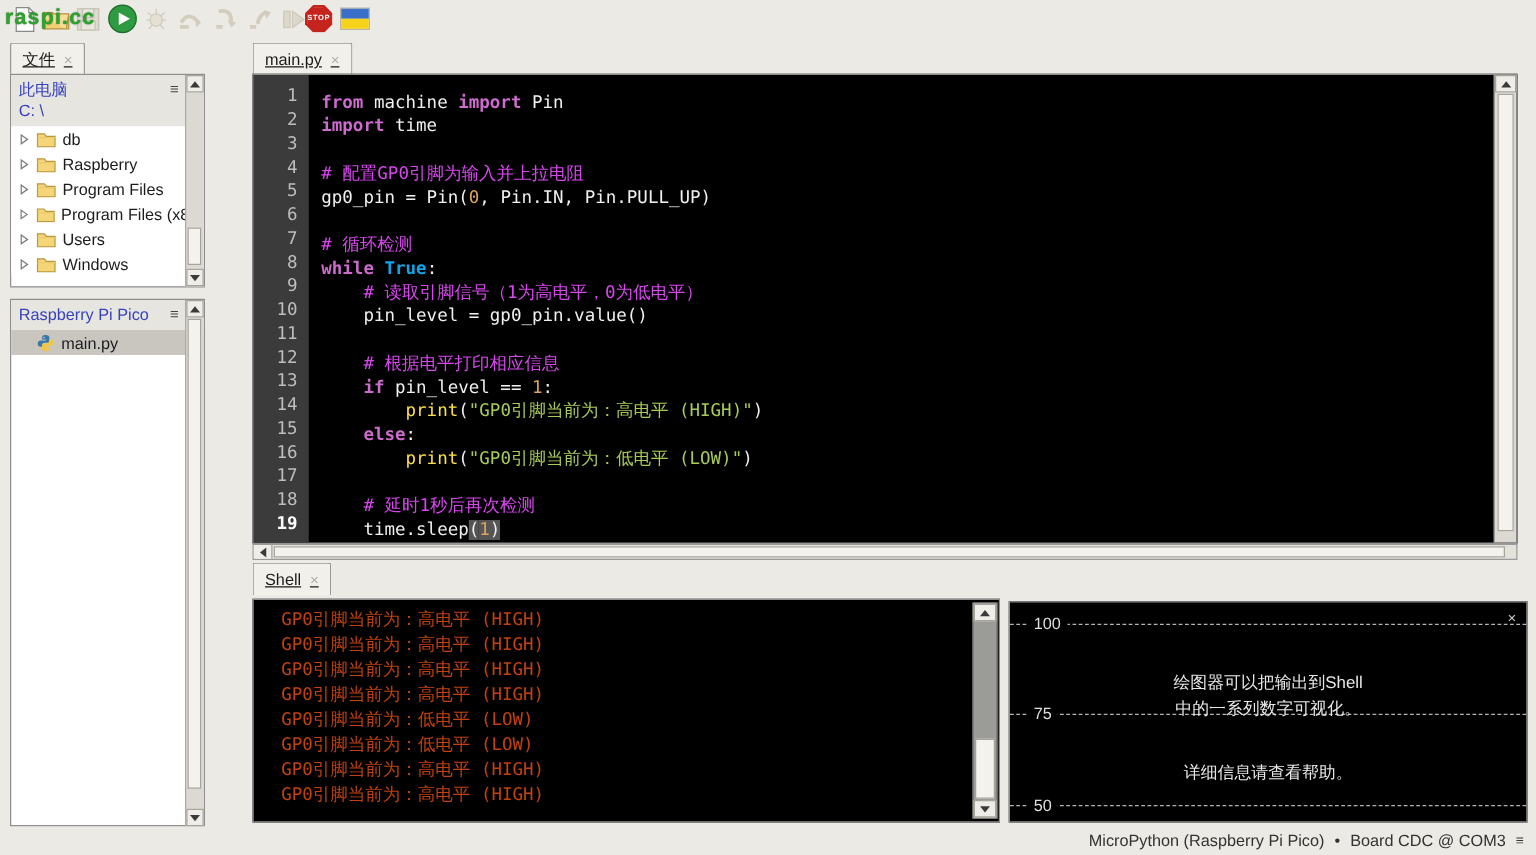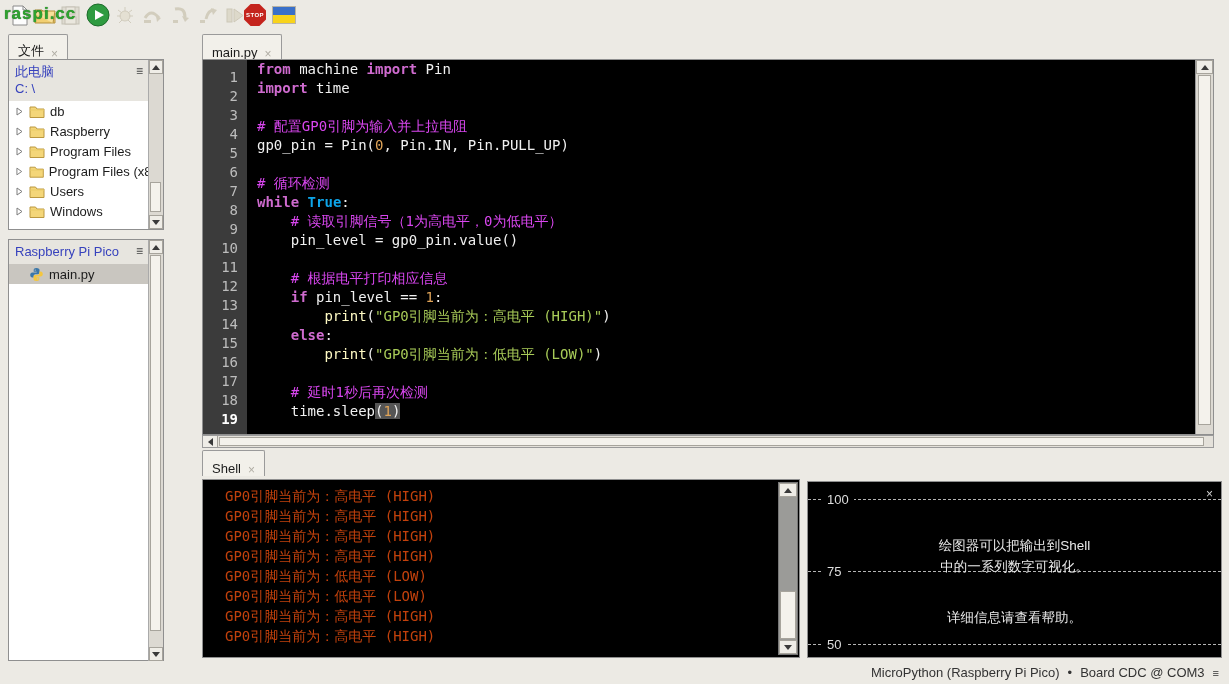--- a/index.html
+++ b/index.html
@@ -10,21 +10,21 @@
   .tbi{position:absolute;top:3px;width:24px;height:24px;display:flex;align-items:center;justify-content:center;}
   #watermark{position:absolute;left:4px;top:4px;font-size:17px;font-weight:bold;color:#2fa32f;letter-spacing:1px;z-index:5;text-shadow:0 0 1px #145214;}
   .stop-octagon{width:22px;height:22px;background:#c4241d;clip-path:polygon(30% 0,70% 0,100% 30%,100% 70%,70% 100%,30% 100%,0 70%,0 30%);display:flex;align-items:center;justify-content:center;border:0;}
   .stop-inner{width:18px;height:18px;background:#c4241d;clip-path:polygon(30% 0,70% 0,100% 30%,100% 70%,70% 100%,30% 100%,0 70%,0 30%);outline:1px solid #fff;display:flex;align-items:center;justify-content:center;}
   .stop-text{color:#fff;font-size:6px;font-weight:bold;letter-spacing:.5px;}
   .flag{width:22px;height:16px;border:1px solid #b9b4a6;}
   .flag .b{height:50%;background:#3a70c9;}
   .flag .y{height:50%;background:#f8d31b;}
 
   
-  .tab{position:absolute;height:26px;background:#f2f0ea;border:1px solid #9a9a9a;border-bottom:none;border-radius:2px 2px 0 0;display:flex;align-items:flex-end;gap:7px;padding:0 9px;font-size:13px;color:#1b1b1b;box-sizing:border-box;}
+  .tab{position:absolute;height:26px;background:#f2f0ea;border:1px solid #9a9a9a;border-bottom:none;border-radius:2px 2px 0 0;display:flex;align-items:center;gap:7px;padding:0 9px;font-size:13px;color:#1b1b1b;box-sizing:border-box;text-decoration:underline;}
   .tab .x{color:#b0ada4;font-size:12px;line-height:1;}
 
   
   #files-panel{position:absolute;left:8px;top:59px;width:156px;height:602px;border:1px solid #8f8f8f;background:#fff;box-sizing:border-box;}
   .sec-header{background:#e7e5df;padding:3px 6px 4px 6px;position:relative;}
   .sec-title{color:#3742bd;font-size:13px;line-height:17px;}
   .menu-glyph{position:absolute;right:20px;top:4px;color:#444;font-size:12px;}
   .tree{background:#fff;text-align:right;}
   .tree-row{display:flex;align-items:center;gap:5px;height:20px;padding-left:6px;font-size:13px;color:#1c1c1c;white-space:nowrap;}
   .tree-row.sel{background:#c9c6c0;}
@@ -39,25 +39,25 @@
   .sb-btn.down{bottom:0;}
   .tri-up{width:0;height:0;border-left:4px solid transparent;border-right:4px solid transparent;border-bottom:5px solid #3a3a3a;}
   .tri-down{width:0;height:0;border-left:4px solid transparent;border-right:4px solid transparent;border-top:5px solid #3a3a3a;}
   .tri-left{width:0;height:0;border-top:4px solid transparent;border-bottom:4px solid transparent;border-right:5px solid #3a3a3a;}
   .sb-thumb{position:absolute;left:1px;width:11px;background:#f4f2ec;border:1px solid #a7a49c;box-sizing:border-box;}
 
   
   #editor-box{position:absolute;left:202px;top:59px;width:1012px;height:376px;border:1px solid #8f8f8f;background:#000;box-sizing:border-box;display:flex;}
   #gutter{width:44px;background:#3b3b3b;padding-top:8px;font-family:"DejaVu Sans Mono",monospace;font-size:14px;line-height:19px;color:#bdbdbd;text-align:right;box-sizing:border-box;padding-right:9px;}
   .gut-line.cur{color:#ffffff;font-weight:bold;}
-  #code-lines{flex:1;padding:0 0 0 10px;font-family:"DejaVu Sans Mono",monospace;font-size:14px;line-height:19px;white-space:pre;overflow:hidden;}
+  #code-lines{flex:1;padding:13px 0 0 10px;font-family:"DejaVu Sans Mono",monospace;font-size:14px;line-height:19px;white-space:pre;overflow:hidden;}
   .tk-t{color:#f0f0f0;}
   .tk-k{color:#cf6bcf;font-weight:bold;}
   .tk-K{color:#0ea5e9;font-weight:bold;}
-  .tk-b{color:#fef9c3;}
+  .tk-b{color:#fde047;}
   .tk-s{color:#a8cb58;}
   .tk-n{color:#e0a458;}
   .tk-c{color:#d946ef;}
   .tk-ph{color:#f0f0f0;background:#555;}
   .tk-nh{color:#e0a458;background:#555;}
   #editor-vsb{position:absolute;left:1195px;top:60px;width:18px;height:374px;background:#dcd9d2;border-left:1px solid #999;box-sizing:border-box;}
   #editor-hsb{position:absolute;left:202px;top:435px;width:1012px;height:13px;background:#e4e1da;border:1px solid #9a9a9a;box-sizing:border-box;}
   .hsb-btn{position:absolute;top:0;width:15px;height:100%;background:#efede7;border-right:1px solid #a7a49c;display:flex;align-items:center;justify-content:center;box-sizing:border-box;}
   .hsb-thumb{position:absolute;left:16px;top:1px;height:9px;width:985px;background:#f4f2ec;border:1px solid #a7a49c;box-sizing:border-box;}
 

